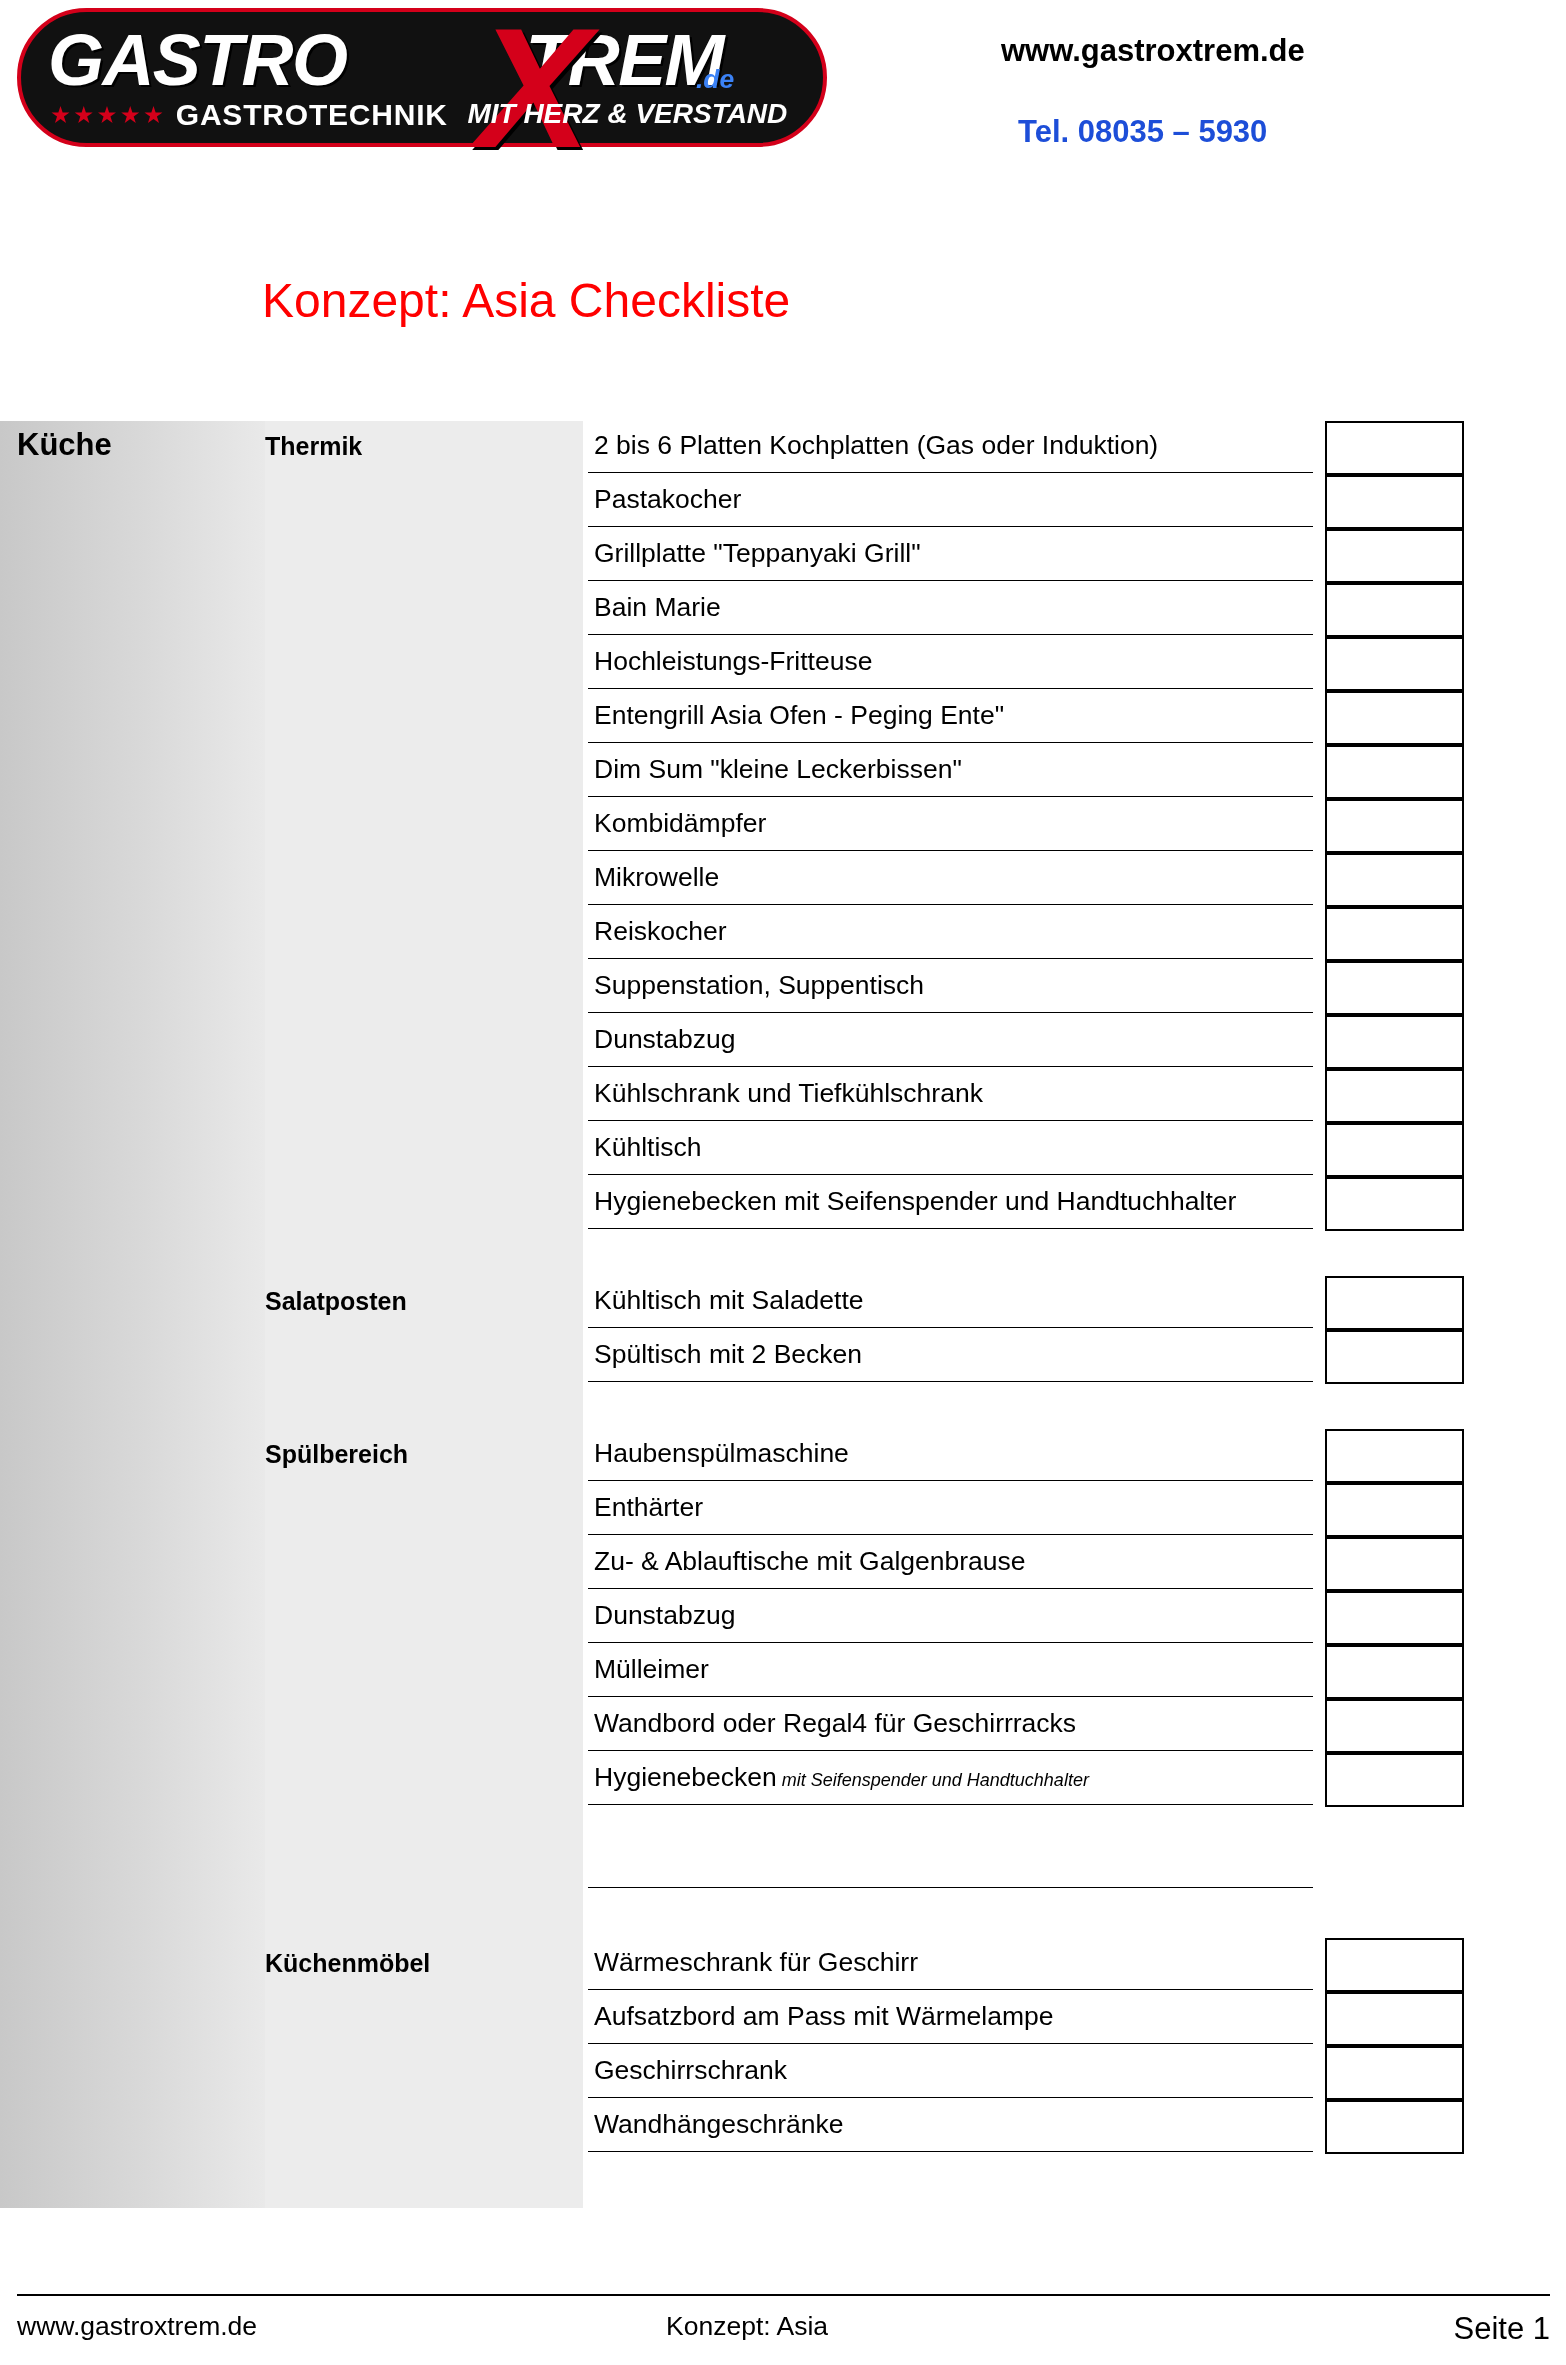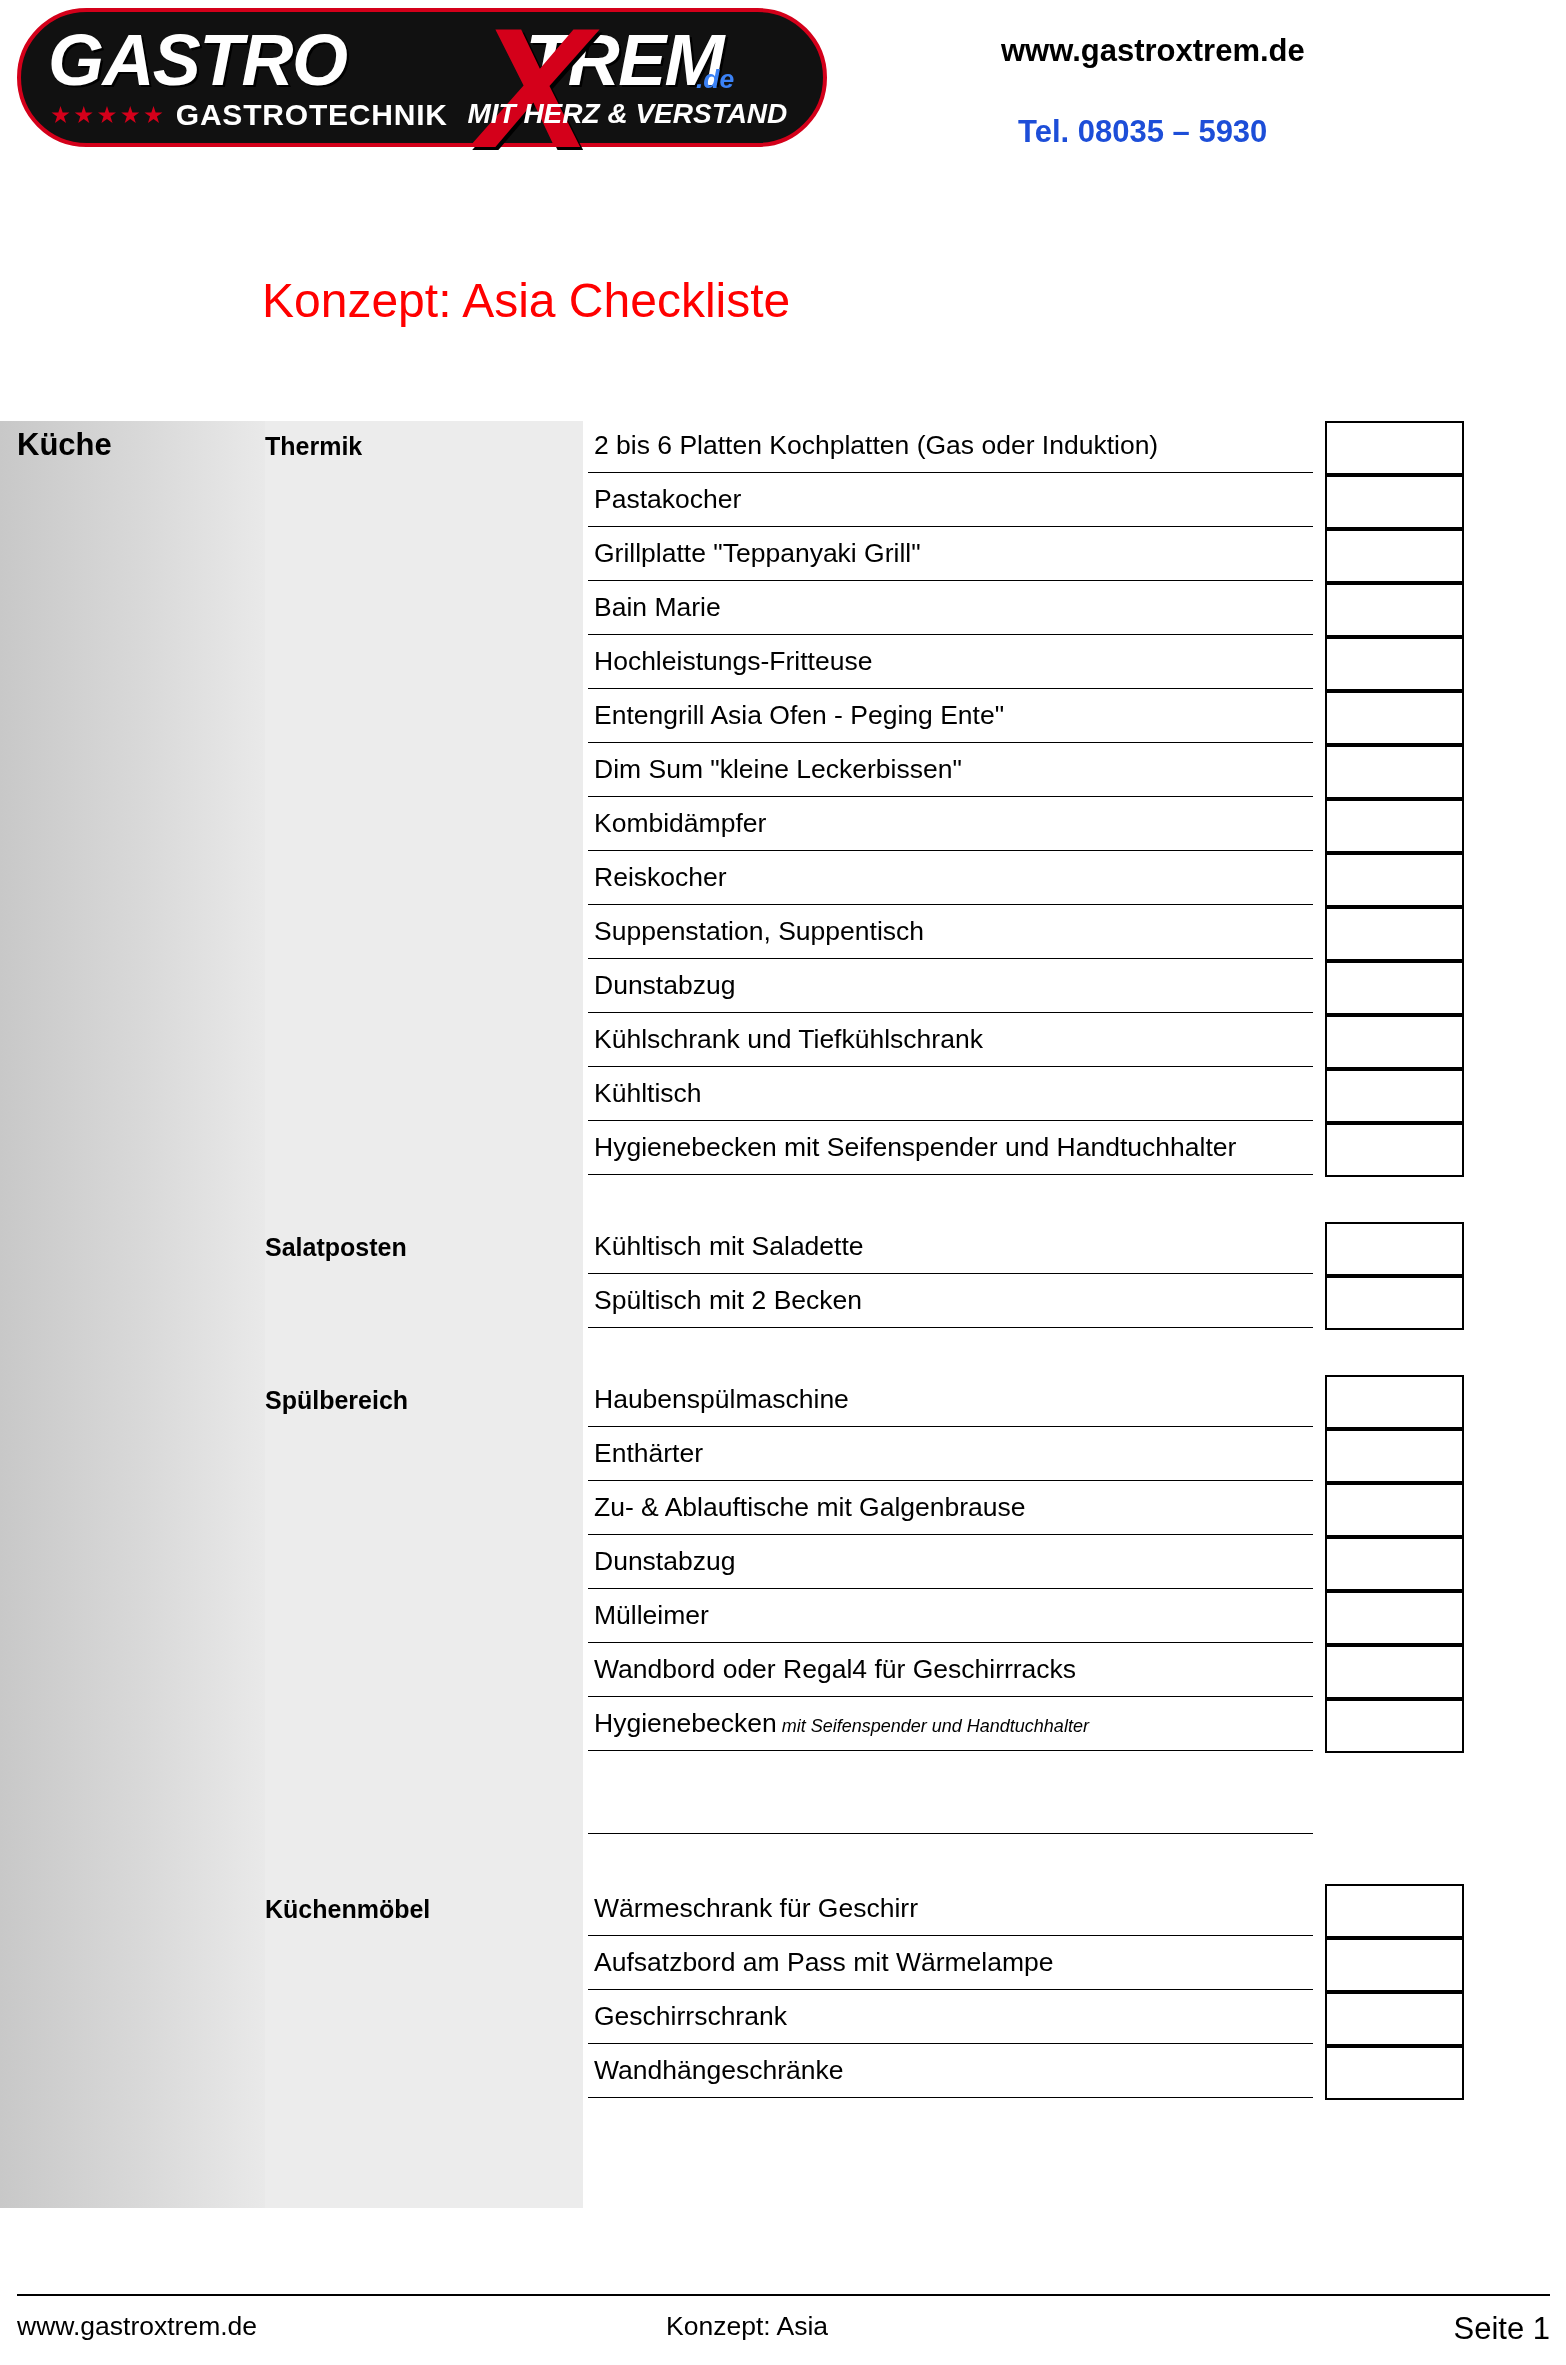--- a/index.html
+++ b/index.html
@@ -332,20 +332,25 @@
         <div class="item">Dim Sum "kleine Leckerbissen"</div>
         <div class="underline"></div>
         <div class="box"></div>
       </div>
       <div class="row">
         <div class="item">Kombidämpfer</div>
         <div class="underline"></div>
         <div class="box"></div>
       </div>
       <div class="row">
+        <div class="item">Mikrowelle</div>
+        <div class="underline"></div>
+        <div class="box"></div>
+      </div>
+      <div class="row">
         <div class="item">Reiskocher</div>
         <div class="underline"></div>
         <div class="box"></div>
       </div>
       <div class="row">
         <div class="item">Suppenstation, Suppentisch</div>
         <div class="underline"></div>
         <div class="box"></div>
       </div>
       <div class="row">

